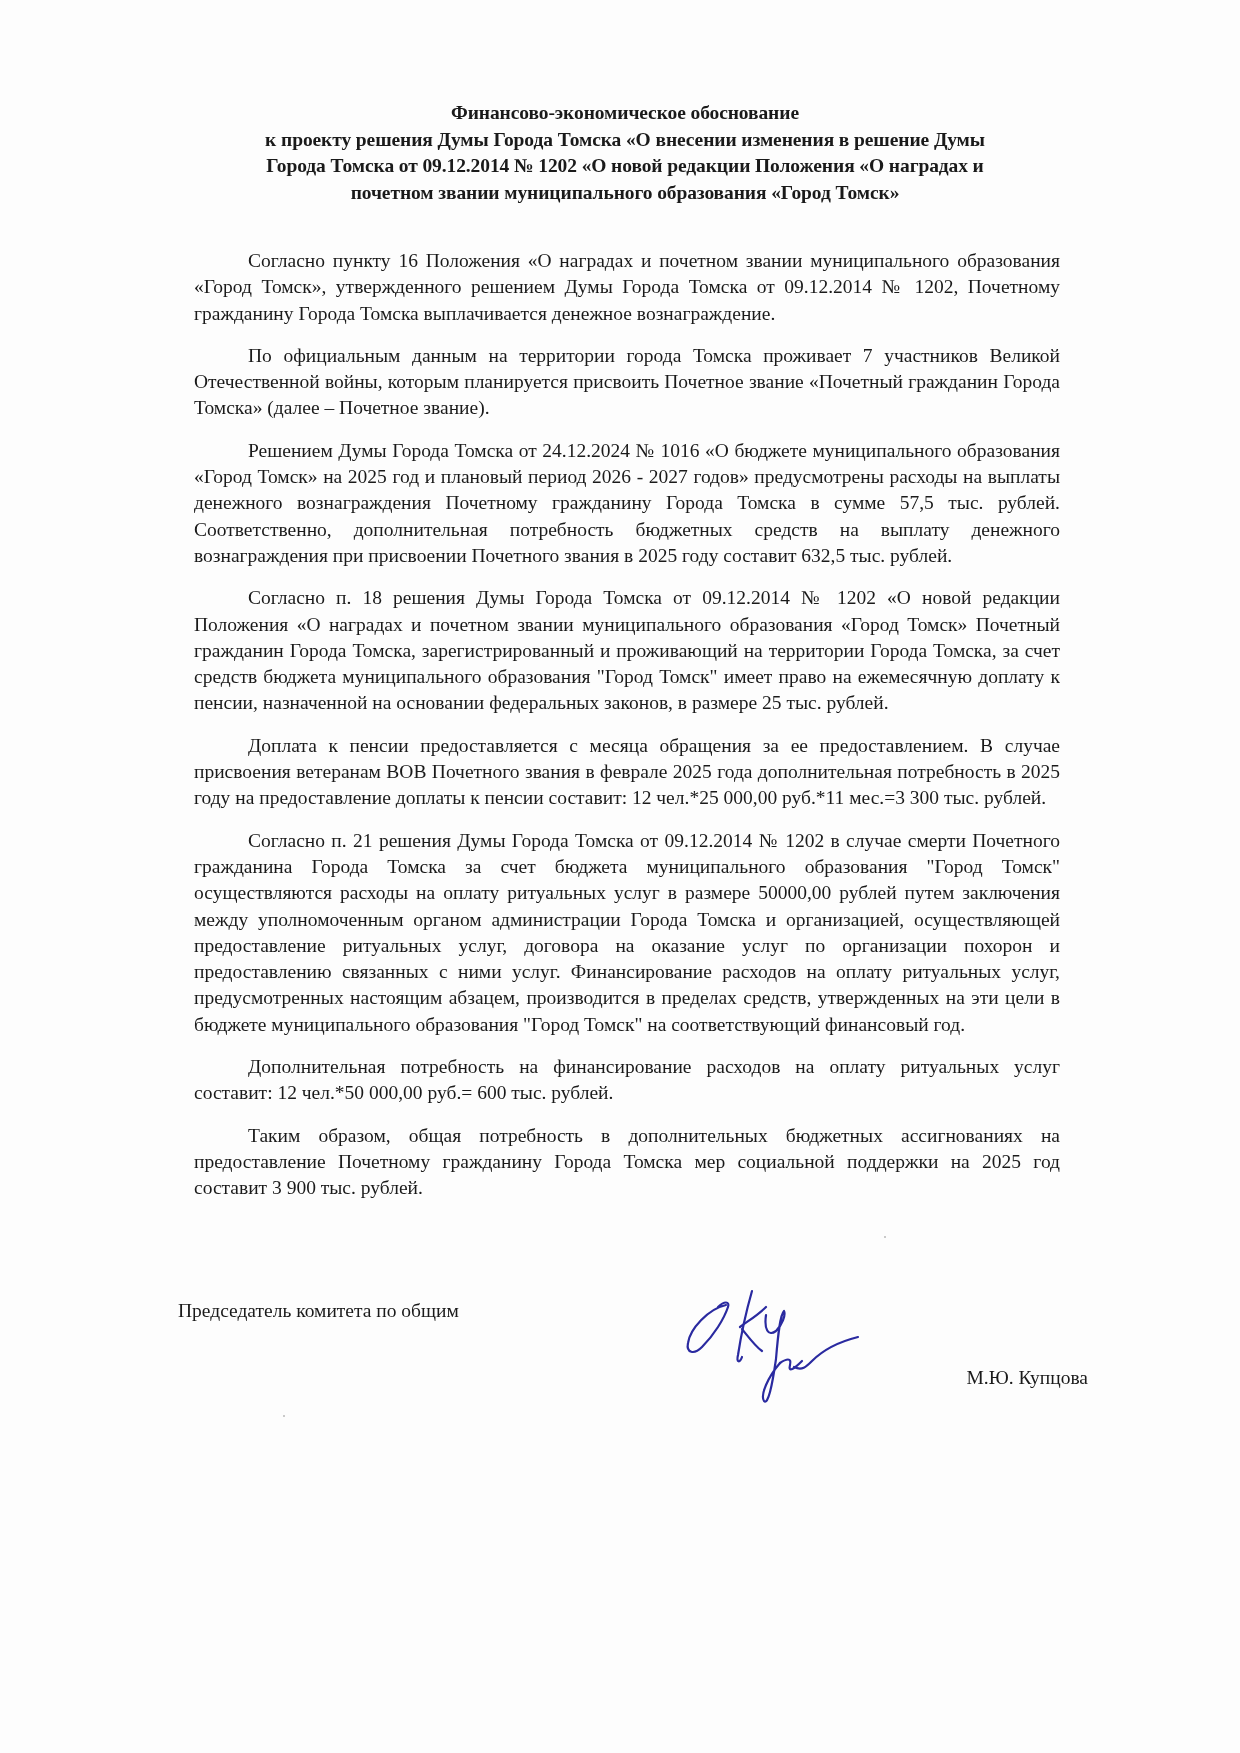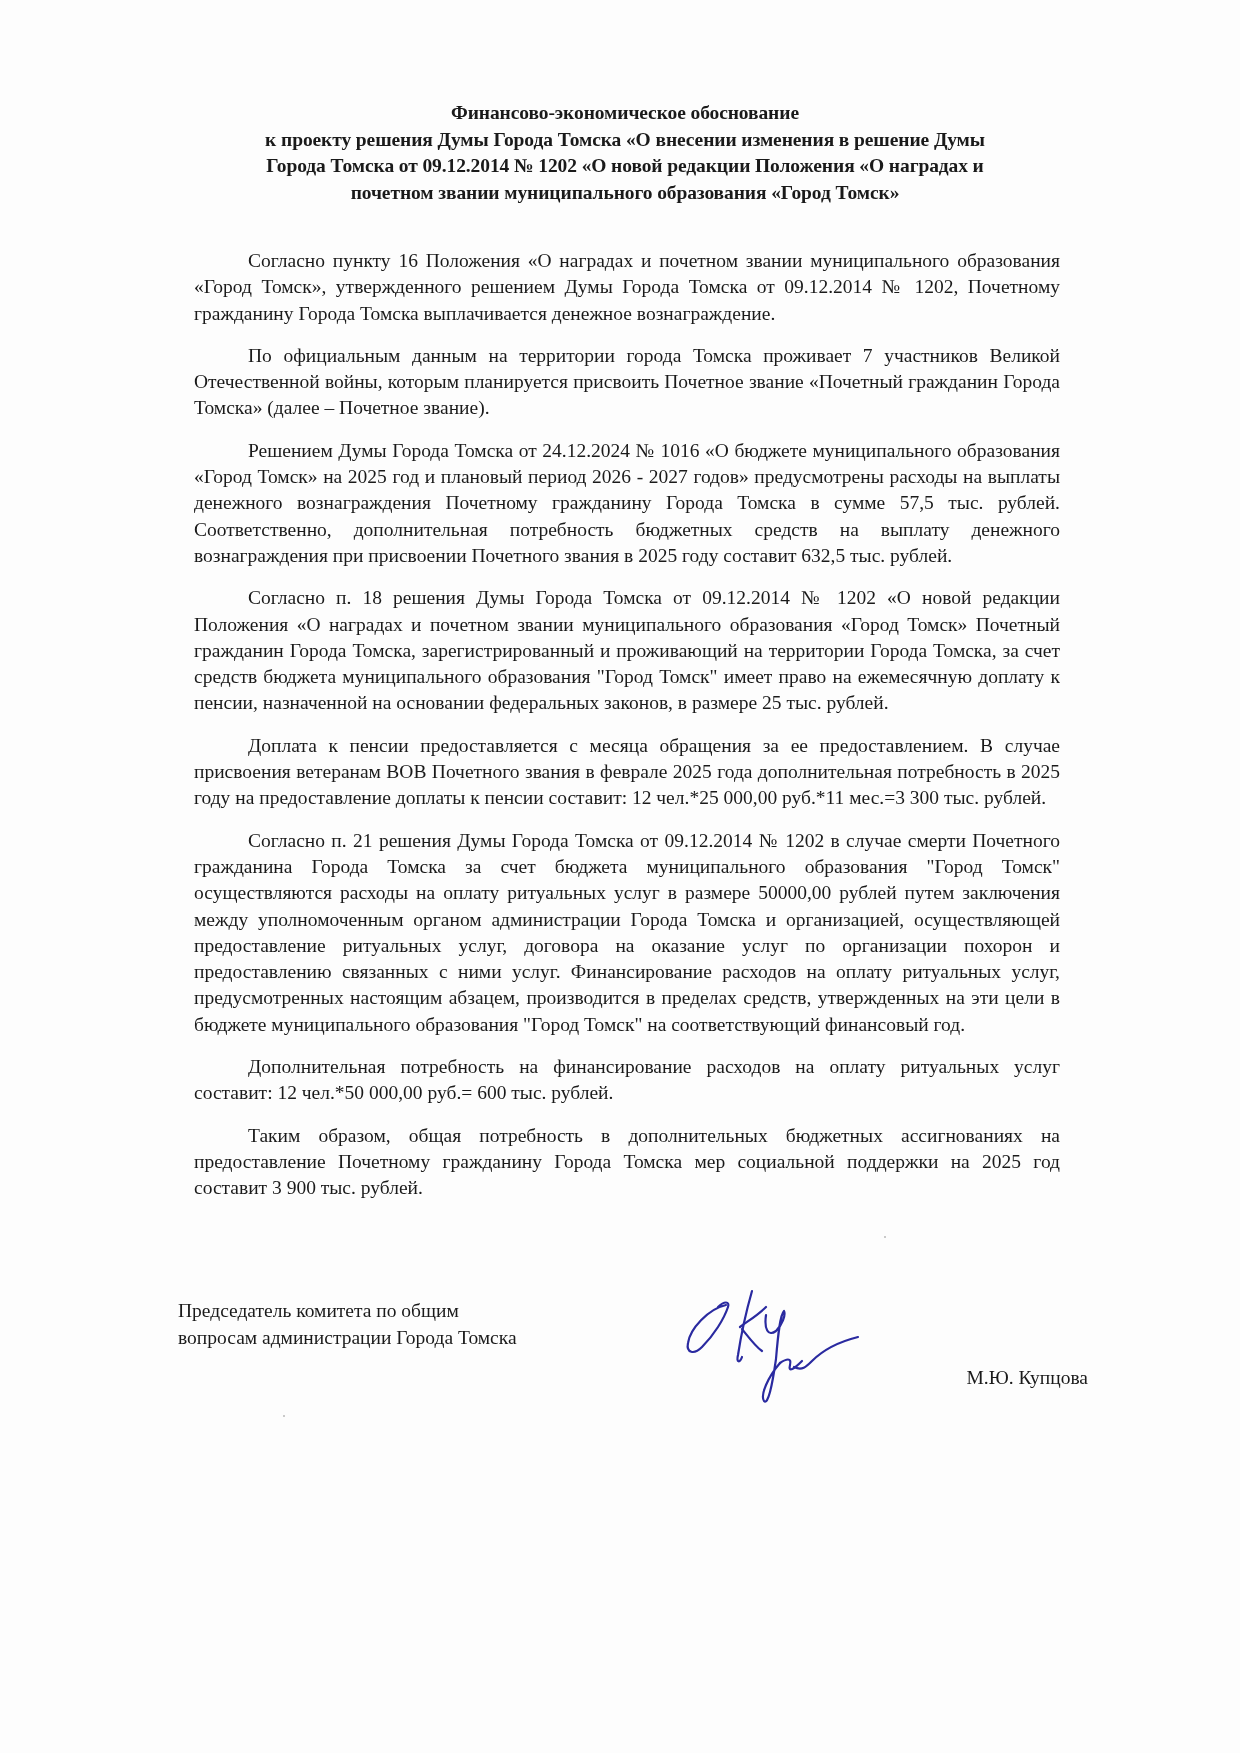--- a/index.html
+++ b/index.html
@@ -103,21 +103,20 @@
     <p>Согласно п. 18 решения Думы Города Томска от 09.12.2014 № 1202 «О новой редакции Положения «О наградах и почетном звании муниципального образования «Город Томск» Почетный гражданин Города Томска, зарегистрированный и проживающий на территории Города Томска, за счет средств бюджета муниципального образования "Город Томск" имеет право на ежемесячную доплату к пенсии, назначенной на основании федеральных законов, в размере 25 тыс. рублей.</p>
     <p>Доплата к пенсии предоставляется с месяца обращения за ее предоставлением. В случае присвоения ветеранам ВОВ Почетного звания в феврале 2025 года дополнительная потребность в 2025 году на предоставление доплаты к пенсии составит: 12 чел.*25 000,00 руб.*11 мес.=3 300 тыс. рублей.</p>
     <p>Согласно п. 21 решения Думы Города Томска от 09.12.2014 № 1202 в случае смерти Почетного гражданина Города Томска за счет бюджета муниципального образования "Город Томск" осуществляются расходы на оплату ритуальных услуг в размере 50000,00 рублей путем заключения между уполномоченным органом администрации Города Томска и организацией, осуществляющей предоставление ритуальных услуг, договора на оказание услуг по организации похорон и предоставлению связанных с ними услуг. Финансирование расходов на оплату ритуальных услуг, предусмотренных настоящим абзацем, производится в пределах средств, утвержденных на эти цели в бюджете муниципального образования "Город Томск" на соответствующий финансовый год.</p>
     <p>Дополнительная потребность на финансирование расходов на оплату ритуальных услуг составит: 12 чел.*50 000,00 руб.= 600 тыс. рублей.</p>
     <p>Таким образом, общая потребность в дополнительных бюджетных ассигнованиях на предоставление Почетному гражданину Города Томска мер социальной поддержки на 2025 год составит 3 900 тыс. рублей.</p>
   </div>
 
   <div class="sign">
     <div class="position">
       <div>Председатель комитета по общим</div>
-      <div>вопросам администрации Города Томска</div>
     </div>
 
     <svg class="signature" viewBox="0 0 200 130" xmlns="http://www.w3.org/2000/svg">
       <g fill="none" stroke="#2a2aa0" stroke-width="2.2" stroke-linecap="round" stroke-linejoin="round">
 
         <path d="M58 20 C 40 24, 22 44, 20 58 C 18 68, 26 70, 34 62 C 46 50, 56 34, 60 22 C 62 16, 56 16, 50 22"></path>
 
         <path d="M84 6 C 80 20, 74 44, 70 70 C 68 78, 72 78, 74 72"></path>
         <path d="M72 42 C 80 36, 90 30, 98 22"></path>
         <path d="M74 44 C 82 54, 88 62, 94 66"></path>

